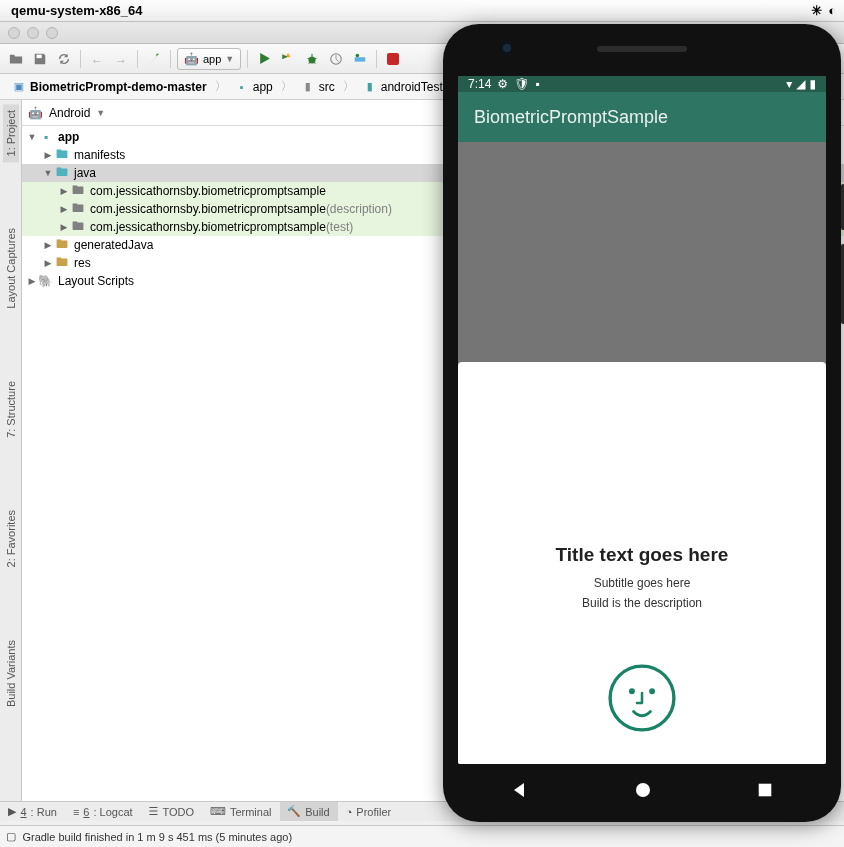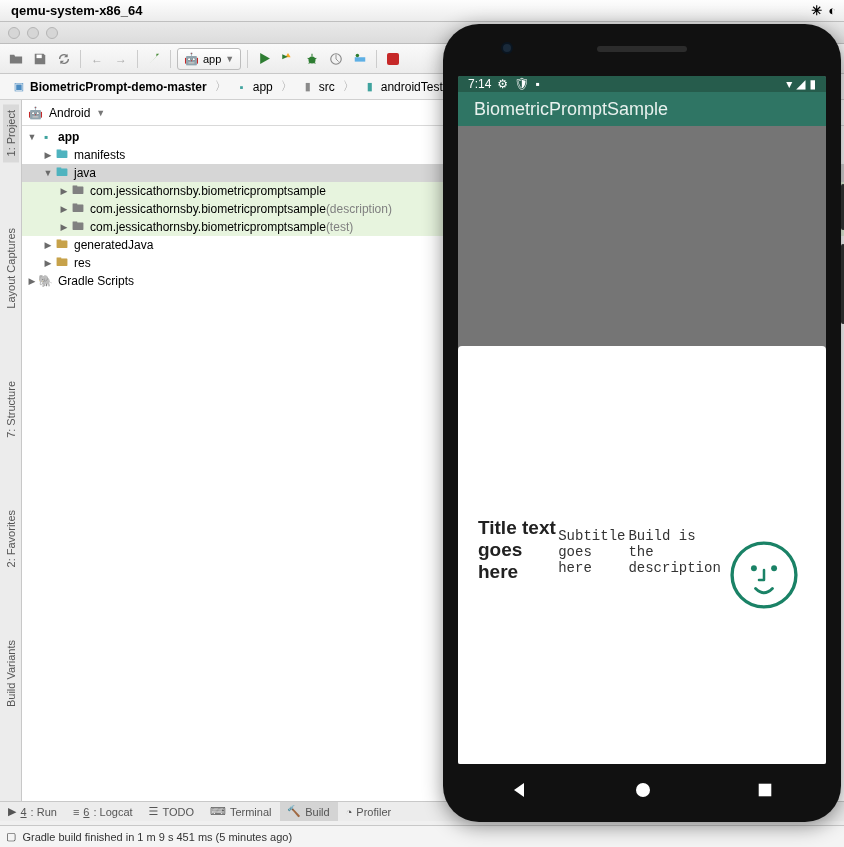--- a/index.html
+++ b/index.html
@@ -68,25 +68,25 @@
 
 .phone{position:absolute;left:443px;top:24px;width:398px;height:798px;background:#111;border-radius:36px;box-shadow:0 4px 20px rgba(0,0,0,.45);}
 .phone .side-btn{position:absolute;background:#2a2a2a;border-radius:2px;}
 .sb1{right:-4px;top:160px;width:4px;height:46px;}
 .sb2{right:-4px;top:220px;width:4px;height:80px;}
 .speaker{position:absolute;top:22px;left:50%;transform:translateX(-50%);width:90px;height:6px;background:#2c2c2c;border-radius:3px;}
 .cam{position:absolute;top:18px;left:58px;width:12px;height:12px;border-radius:50%;background:#1a2a3a;border:2px solid #0a1520;}
 .screen{position:absolute;top:52px;left:15px;right:15px;bottom:58px;background:#757575;border-radius:2px;overflow:hidden;display:flex;flex-direction:column;}
 .statusbar{height:16px;background:#265c4c;color:#fff;display:flex;align-items:center;padding:0 10px;font-size:12px;gap:6px;}
 .statusbar .right{margin-left:auto;display:flex;gap:4px;align-items:center;}
-.appbar{height:34px;background:#2f7564;color:#e8f1ee;display:flex;align-items:center;padding:0 16px;font-size:18px;}
+.appbar{height:50px;background:#2f7564;color:#e8f1ee;display:flex;align-items:center;padding:0 16px;font-size:18px;}
 .app-body{flex:1;background:#757575;position:relative;}
-.sheet{position:absolute;left:0;right:0;bottom:0;top:220px;background:#fff;border-radius:4px 4px 0 0;display:flex;flex-direction:row;align-items:center;padding:24px 20px;color:#212121;justify-content:flex-end;}
+.sheet{position:absolute;left:0;right:0;bottom:0;top:220px;background:#fff;border-radius:4px 4px 0 0;display:flex;flex-direction:column;align-items:center;padding:24px 20px;color:#212121;justify-content:flex-end;}
 .sheet h3{font-size:19px;font-weight:600;margin-bottom:10px;}
-.sheet .sub{font-size:14px;margin-bottom:6px;color:#333;font-family:Liberation Mono, monospace;}
+.sheet .sub{font-size:12px;margin-bottom:6px;color:#333;}
 .face{margin-top:40px;}
 .navbar{position:absolute;left:15px;right:15px;bottom:10px;height:44px;display:flex;align-items:center;justify-content:space-around;}
 .nav-item{color:#fff;}
 
 svg{display:block;}
 </style>
 </head>
 <body>
 <div class="root">
 
@@ -267,21 +267,21 @@
               <span>generatedJava</span>
             </div>
         <div class="node d1">
               <span class="arrow">▶</span>
               <span class="ico" style="color:#c7a24a">🖿</span>
               <span>res</span>
             </div>
         <div class="node d0">
               <span class="arrow">▶</span>
               <span class="ico" style="color:#555">🐘</span>
-              <span>Gradle Scripts</span>
+              <span>Layout Scripts</span>
             </div>
       </div>
 
       <div class="bottom-tabs">
         <div class="btab">▶ <span class="u">4</span><span>: Run</span></div>
         <div class="btab">≡ <span class="u">6</span><span>: Logcat</span></div>
         <div class="btab">☰ <span>TODO</span></div>
         <div class="btab">⌨ <span>Terminal</span></div>
         <div class="btab active">🔨 <span>Build</span></div>
         <div class="btab">◔ <span>Profiler</span></div>

